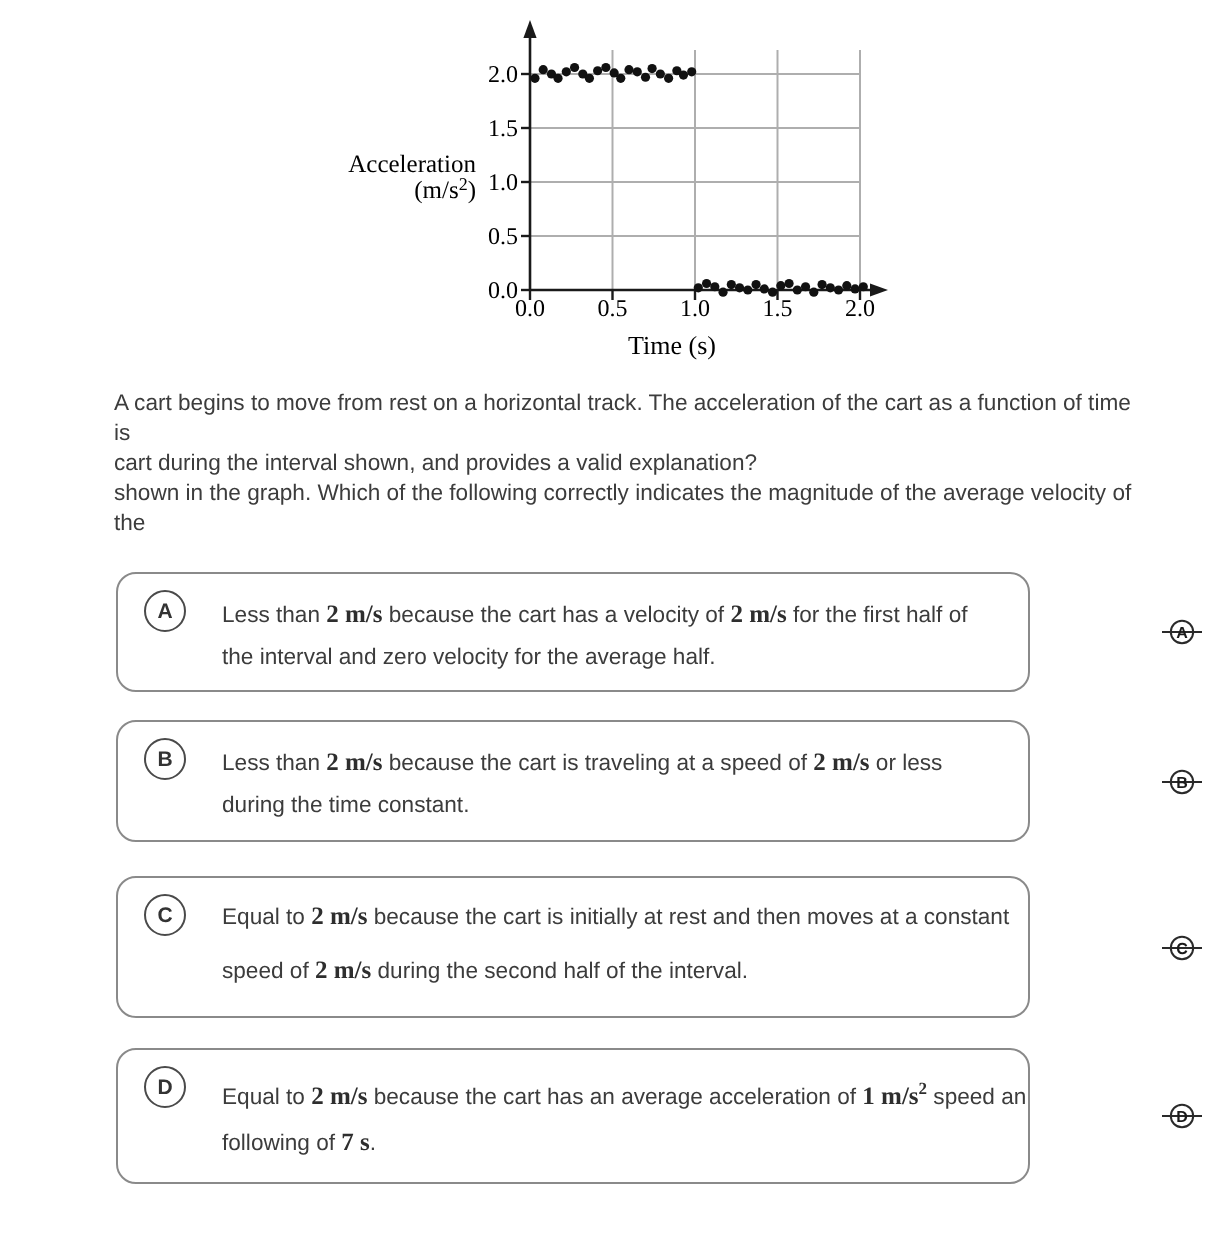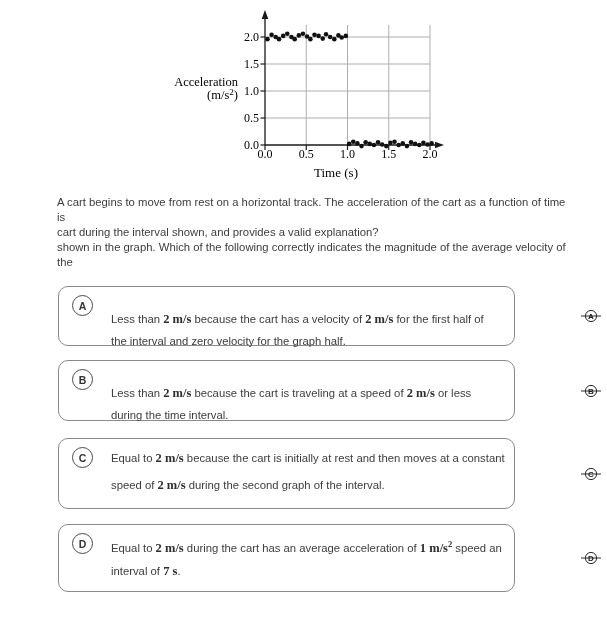--- a/index.html
+++ b/index.html
@@ -22,21 +22,21 @@
 
   .choice-box{position:absolute;left:0;top:0;bottom:0;width:455px;
     border:1px solid #8a8a8a;border-radius:10px;background:#fff;}
   .letter-circle{position:absolute;left:13px;top:8px;width:21px;height:21px;
     border:1.2px solid #4a4a4a;border-radius:50%;box-sizing:border-box;
     display:flex;align-items:center;justify-content:center;
     font-size:10.5px;font-weight:bold;color:#333;}
   .choice-lines{position:absolute;left:52px;top:0;right:8px;
     font-size:11.3px;color:#3c3c3c;}
   .choice-line{height:14px;line-height:14px;white-space:nowrap;}
-  .choice-line.l1{margin-top:25px;}
+  .choice-line.l1{margin-top:13px;}
   .choice-line.l2{margin-top:8px;}
   .choice-row:nth-of-type(3) .choice-line.l1,
   .choice-row:nth-of-type(4) .choice-line.l1{margin-top:12px;}
   .choice-row:nth-of-type(3) .choice-line.l2,
   .choice-row:nth-of-type(4) .choice-line.l2{margin-top:13px;}
 
   .math{font-family:"Liberation Serif",serif;font-weight:bold;font-size:12.5px;color:#2e2e2e;}
   .math sup{font-size:8.5px;}
 
   .strike-btn{position:absolute;left:523px;top:50%;margin-top:-9px;cursor:pointer;}
@@ -128,63 +128,63 @@
       <div>A cart begins to move from rest on a horizontal track. The acceleration of the cart as a function of time is</div>
       <div>cart during the interval shown, and provides a valid explanation?</div>
       <div>shown in the graph. Which of the following correctly indicates the magnitude of the average velocity of the</div>
     </div>
   <div id="choices">
       <div class="choice-row">
         <div class="choice-box">
           <div class="letter-circle">A</div>
           <div class="choice-lines">
             <div class="choice-line l1"><span>Less than </span><span class="math">2 m/s</span><span> because the cart has a velocity of </span><span class="math">2 m/s</span><span> for the first half of</span></div>
-            <div class="choice-line l2"><span>the interval and zero velocity for the graph half.</span></div>
+            <div class="choice-line l2"><span>the interval and zero velocity for the average half.</span></div>
           </div>
         </div>
         <svg width="20" height="18" class="strike-btn">
           <line x1="0" y1="9" x2="20" y2="9" stroke="#2a2a2a" stroke-width="1"></line>
           <circle cx="10" cy="9" r="5.6" fill="none" stroke="#2a2a2a" stroke-width="1"></circle>
           <text x="10" y="12" text-anchor="middle" font-size="8px" font-weight="bold" font-family="&quot;Liberation Sans&quot;,sans-serif" fill="#1a1a1a">A</text>
         </svg>
       </div>
       <div class="choice-row">
         <div class="choice-box">
           <div class="letter-circle">B</div>
           <div class="choice-lines">
             <div class="choice-line l1"><span>Less than </span><span class="math">2 m/s</span><span> because the cart is traveling at a speed of </span><span class="math">2 m/s</span><span> or less</span></div>
-            <div class="choice-line l2"><span>during the time interval.</span></div>
+            <div class="choice-line l2"><span>during the time constant.</span></div>
           </div>
         </div>
         <svg width="20" height="18" class="strike-btn">
           <line x1="0" y1="9" x2="20" y2="9" stroke="#2a2a2a" stroke-width="1"></line>
           <circle cx="10" cy="9" r="5.6" fill="none" stroke="#2a2a2a" stroke-width="1"></circle>
           <text x="10" y="12" text-anchor="middle" font-size="8px" font-weight="bold" font-family="&quot;Liberation Sans&quot;,sans-serif" fill="#1a1a1a">B</text>
         </svg>
       </div>
       <div class="choice-row">
         <div class="choice-box">
           <div class="letter-circle">C</div>
           <div class="choice-lines">
             <div class="choice-line l1"><span>Equal to </span><span class="math">2 m/s</span><span> because the cart is initially at rest and then moves at a constant</span></div>
-            <div class="choice-line l2"><span>speed of </span><span class="math">2 m/s</span><span> during the second graph of the interval.</span></div>
+            <div class="choice-line l2"><span>speed of </span><span class="math">2 m/s</span><span> during the second half of the interval.</span></div>
           </div>
         </div>
         <svg width="20" height="18" class="strike-btn">
           <line x1="0" y1="9" x2="20" y2="9" stroke="#2a2a2a" stroke-width="1"></line>
           <circle cx="10" cy="9" r="5.6" fill="none" stroke="#2a2a2a" stroke-width="1"></circle>
           <text x="10" y="12" text-anchor="middle" font-size="8px" font-weight="bold" font-family="&quot;Liberation Sans&quot;,sans-serif" fill="#1a1a1a">C</text>
         </svg>
       </div>
       <div class="choice-row">
         <div class="choice-box">
           <div class="letter-circle">D</div>
           <div class="choice-lines">
-            <div class="choice-line l1"><span>Equal to </span><span class="math">2 m/s</span><span> during the cart has an average acceleration of </span><span class="math">1 m/s<sup>2</sup></span><span> speed an</span></div>
-            <div class="choice-line l2"><span>interval of </span><span class="math">7 s</span><span>.</span></div>
+            <div class="choice-line l1"><span>Equal to </span><span class="math">2 m/s</span><span> because the cart has an average acceleration of </span><span class="math">1 m/s<sup>2</sup></span><span> speed an</span></div>
+            <div class="choice-line l2"><span>following of </span><span class="math">7 s</span><span>.</span></div>
           </div>
         </div>
         <svg width="20" height="18" class="strike-btn">
           <line x1="0" y1="9" x2="20" y2="9" stroke="#2a2a2a" stroke-width="1"></line>
           <circle cx="10" cy="9" r="5.6" fill="none" stroke="#2a2a2a" stroke-width="1"></circle>
           <text x="10" y="12" text-anchor="middle" font-size="8px" font-weight="bold" font-family="&quot;Liberation Sans&quot;,sans-serif" fill="#1a1a1a">D</text>
         </svg>
       </div>
     </div>
 </div>

